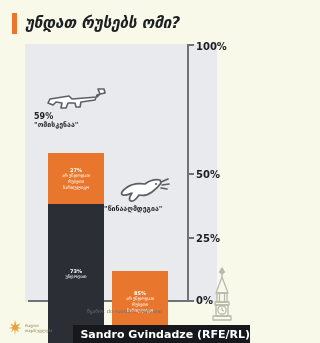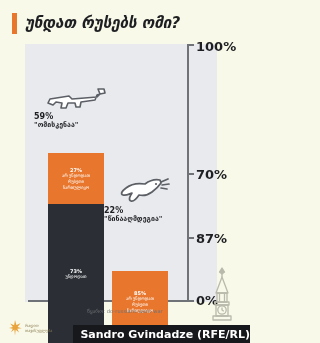--- a/index.html
+++ b/index.html
@@ -34,21 +34,21 @@
   }
   .axis-line {
     position:absolute; left:0; top:0; width:2px; height:100%;
     background:#6f7277;
   }
   .tick {
     position:absolute; left:0; width:7px; height:2px; background:#6f7277;
   }
   .tick-label {
     position:absolute; left:9px;
-    font-size:13px; font-weight:bold; color:#1d1f22;
+    font-size:10px; font-weight:bold; color:#1d1f22;
     transform:translateY(-50%); white-space:nowrap;
   }
   
   #baseline {
     position:absolute; left:28px; top:300px; width:162px; height:2px;
     background:#6f7277;
   }
   
   .bar { position:absolute; bottom:0; }
   .seg {
@@ -125,22 +125,22 @@
 
 <div id="chart-panel"></div>
 
 <div id="y-axis">
   <div class="axis-line"></div>
   <div class="tick" style="top:0px;"></div>
   <div class="tick" style="top:129px;" data=""></div>
   <div class="tick" style="top:193px;"></div>
   <div class="tick" style="top:256px;"></div>
   <div class="tick-label" style="top:2px;">100%</div>
-  <div class="tick-label" style="top:130px;">70%</div>
-  <div class="tick-label" style="top:194px;">87%</div>
+  <div class="tick-label" style="top:130px;">50%</div>
+  <div class="tick-label" style="top:194px;">25%</div>
   <div class="tick-label" style="top:256px;">0%</div>
 </div>
 
 <div id="baseline"></div>
 
 <div id="bar-war" class="bar">
   <div class="seg seg-orange">
     <div class="seg-pct">27%</div>
     <div class="seg-txt">არ უნდოდათ
 რუსეთი
@@ -180,21 +180,20 @@
   <svg class="grp-icon" width="58" height="30" viewBox="0 0 58 30">
     <g fill="#ffffff" stroke="#5c6066" stroke-width="1.7" stroke-linejoin="round">
       <path d="M45 4 C40 3 34 5 30 8 C24 7 16 8 11 12
                C7 15 5 18 8 19 C11 20 14 18 17 17
                C15 20 13 24 16 25 C19 26 22 22 24 19
                C28 20 33 19 37 16 C41 13 44 10 46 7 Z"></path>
       <path d="M46 6 L53 3 M47 9 L54 8 M46 12 L52 13" fill="none" stroke-linecap="round"></path>
       <circle cx="41" cy="8" r="1.1" fill="#5c6066" stroke="none"></circle>
     </g>
   </svg>
-  <div class="grp-pct">22%</div>
   <div class="grp-label">"წინააღმდეგია"</div>
 </div>
 
 <svg id="kremlin" width="34" height="56" viewBox="0 0 34 56">
   <g fill="none" stroke="#b9b9ac" stroke-width="1.3" stroke-linejoin="round">
     <path d="M17 2 L19.5 6 L17 8 L14.5 6 Z" fill="#b9b9ac"></path>
     <path d="M17 8 L17 11"></path>
     <path d="M17 11 L23 27 L11 27 Z"></path>
     <path d="M12 27 L22 27 L22 36 L12 36 Z"></path>
     <path d="M14.5 27 L14.5 36 M19.5 27 L19.5 36"></path>

